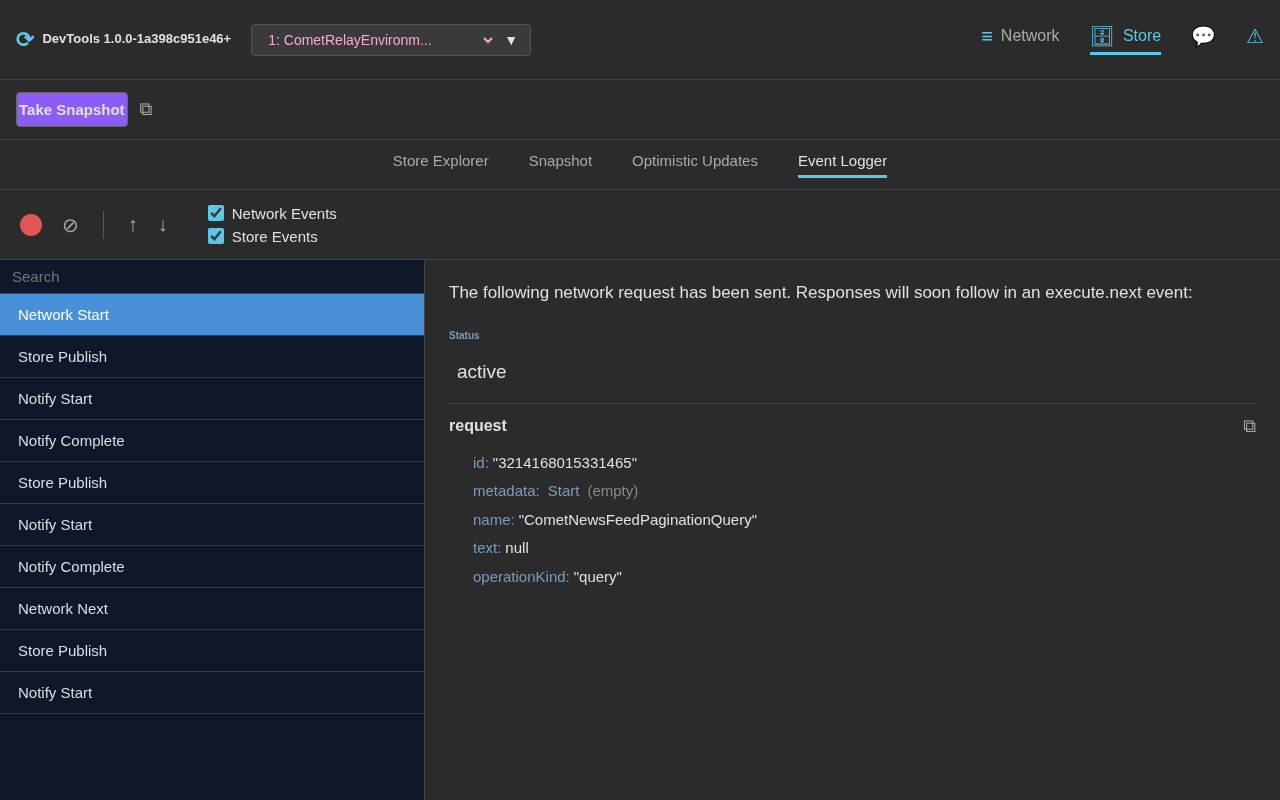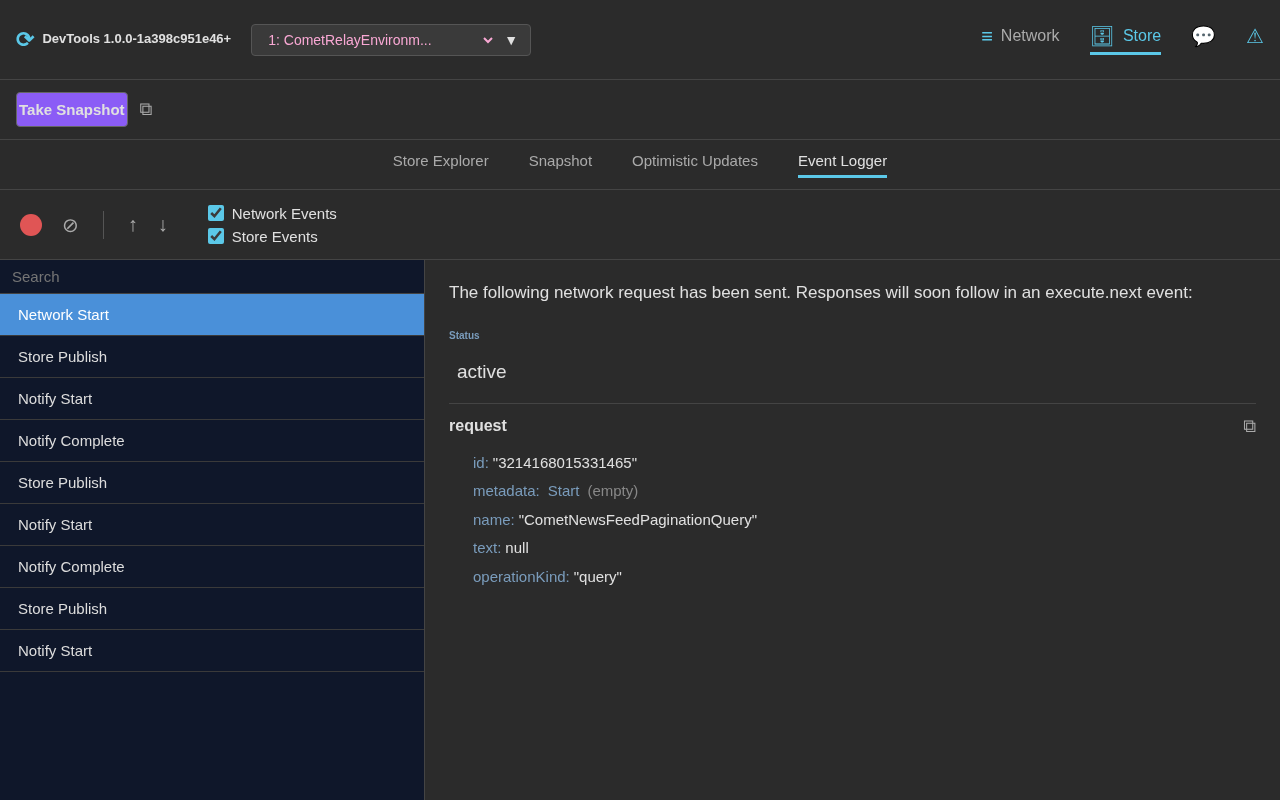--- a/index.html
+++ b/index.html
@@ -394,20 +394,23 @@
       <div class="event-item">
         <span>Store Publish</span>
       </div>
       <div class="event-item">
         <span>Notify Start</span>
       </div>
       <div class="event-item">
         <span>Notify Complete</span>
       </div>
       <div class="event-item">
+        <span>Network Next</span>
+      </div>
+      <div class="event-item">
         <span>Store Publish</span>
       </div>
       <div class="event-item">
         <span>Notify Start</span>
       </div>
     </div>
   </div>
 
   <div class="right-panel">
     <div class="event-description">The following network request has been sent. Responses will soon follow in an execute.next event:</div>

